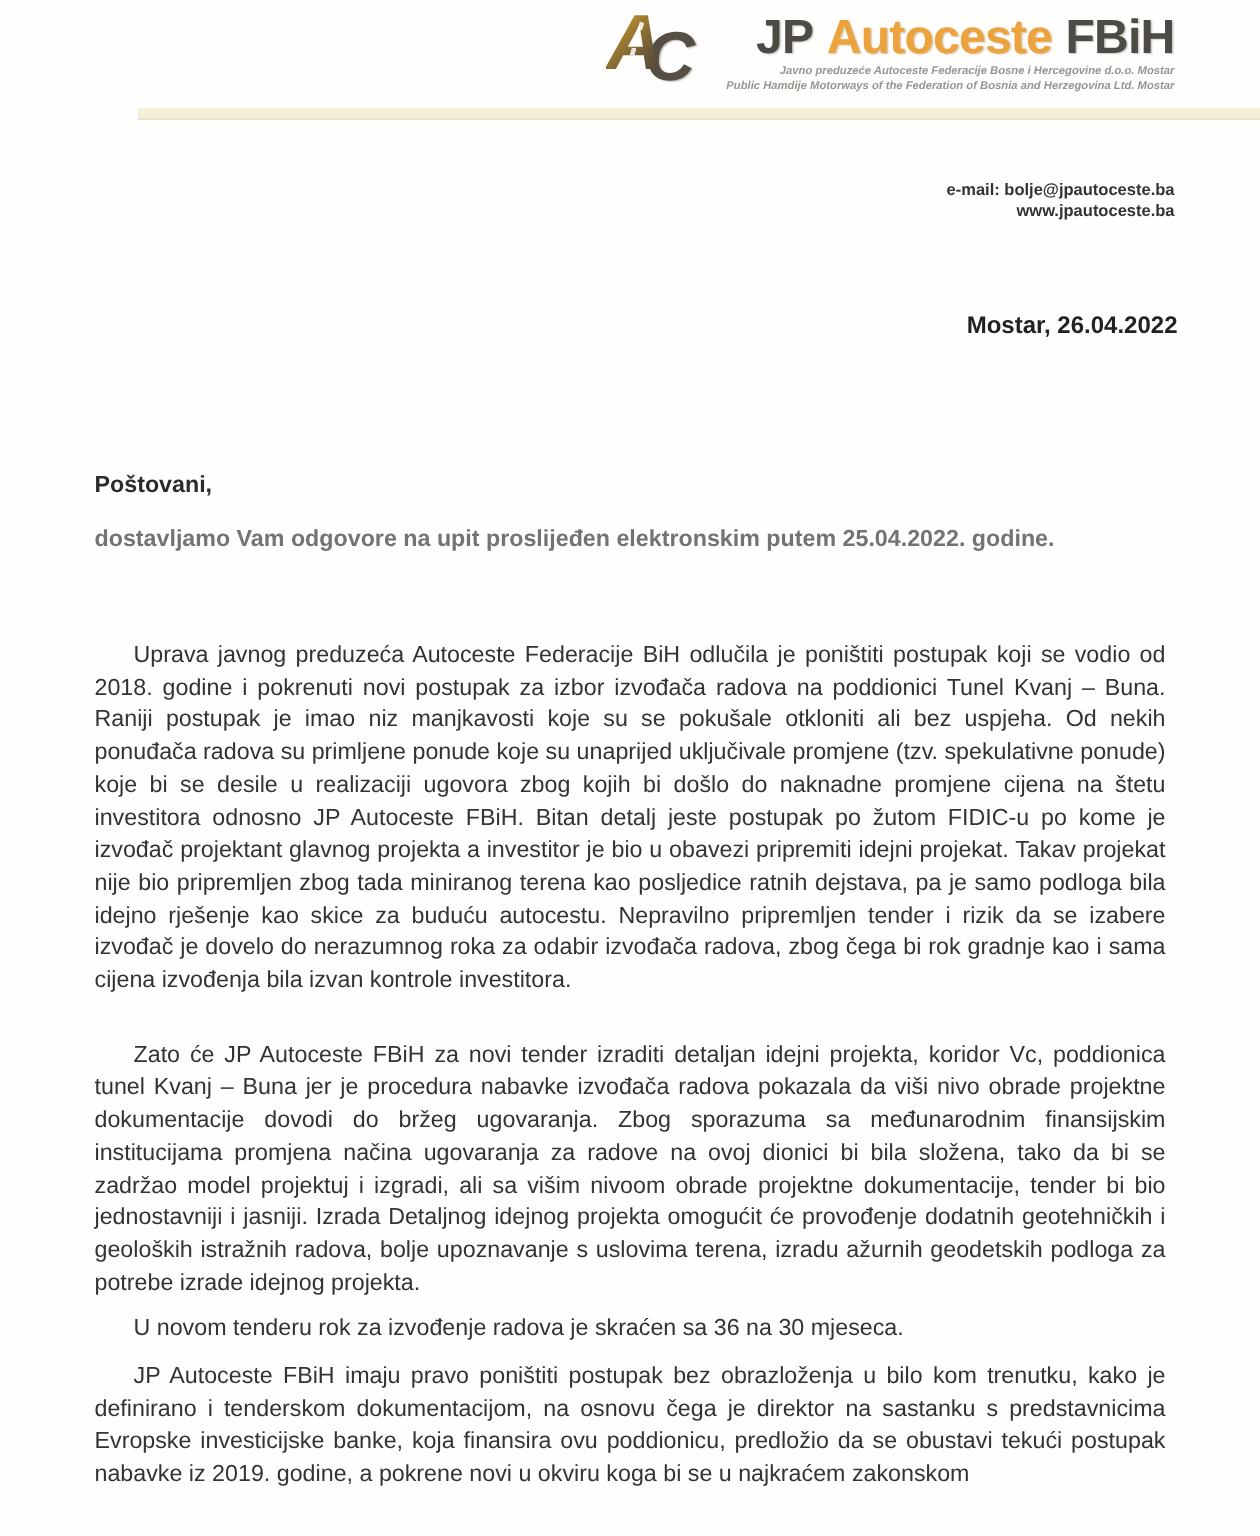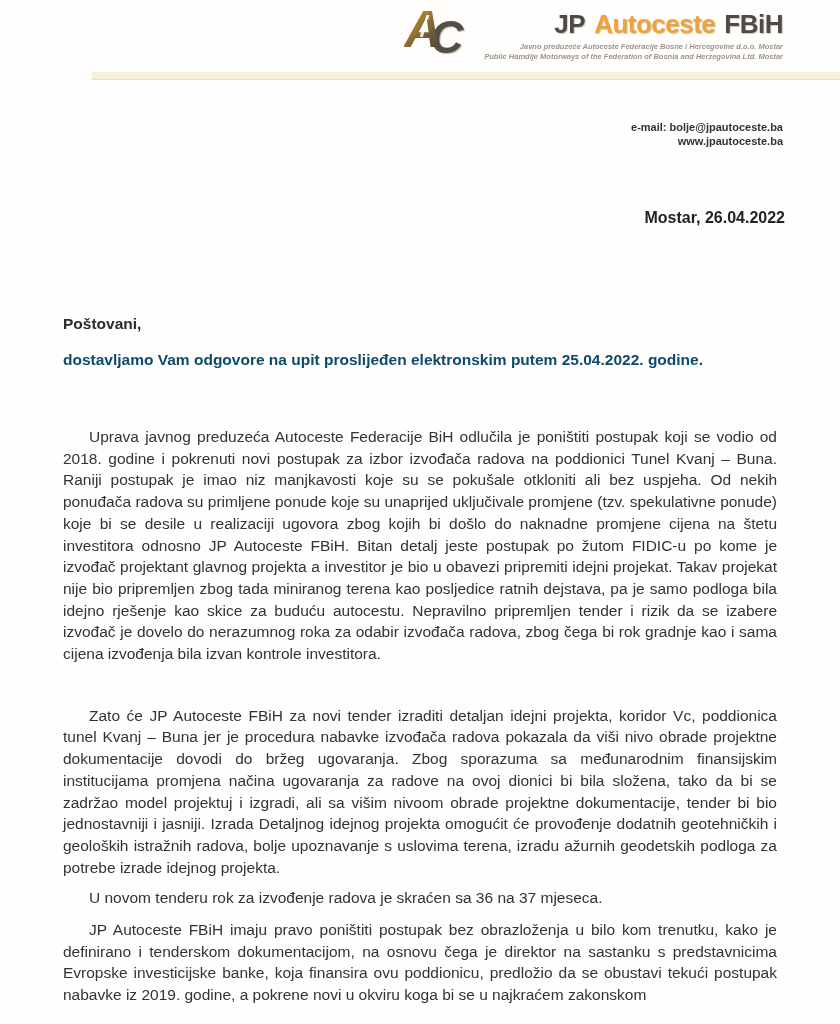--- a/index.html
+++ b/index.html
@@ -51,21 +51,21 @@
   .mark-road {
     position: absolute; left: 17px; top: 8px;
     width: 3px; height: 38px;
     transform: rotate(17deg);
     background: repeating-linear-gradient(to bottom, #ffffff 0 5px, rgba(255,255,255,0) 5px 9px);
     opacity: .85;
     z-index: 3;
   }
   .logo-text { text-align: right; }
   .logo-title {
-    font-weight: 700; font-size: 26px; line-height: 36px;
+    font-weight: 700; font-size: 32px; line-height: 36px;
     letter-spacing: -0.5px;
     color: #4e4b47;
     text-shadow: 1px 1px 1px rgba(0,0,0,.22);
     white-space: nowrap;
   }
   .logo-title .t-jp, .logo-title .t-autoceste { margin-right: 9px; }
   .logo-title .t-autoceste { color: #eca33d; text-shadow: 1px 1px 1px rgba(140,90,10,.35); }
   .logo-sub {
     font-size: 7.5px; line-height: 9.5px;
     font-weight: 700; font-style: italic;
@@ -92,30 +92,30 @@
   .date-line {
     position: absolute; top: 209px; right: 55px;
     font-size: 16px; font-weight: 700; color: #222; margin-left: 20px;
   }
   .salutation {
     position: absolute; top: 315px; left: 63px;
     font-size: 15.5px; font-weight: 700; color: #2b2b2b;
   }
   .intro-line {
     position: absolute; top: 351px; left: 63px; right: 63px;
-    font-size: 15.5px; font-weight: 700; color: #0c4a6e;
+    font-size: 15.5px; font-weight: 700; color: #737373;
   }
   .letter-body {
     position: absolute; top: 426px; left: 63px; right: 63px;
     font-size: 15.5px; line-height: 21.7px;
     color: #333333;
     text-align: justify;
   }
   .letter-body p { text-indent: 26px; }
-  .letter-body p:nth-of-type(1) { margin-bottom: 40px; }
+  .letter-body p:nth-of-type(1) { margin-bottom: 28px; }
   .letter-body p:nth-of-type(2) { margin-bottom: 9px; }
   .letter-body p:nth-of-type(3) { margin-bottom: 10px; }
 </style>
 </head>
 <body>
 
 <div class="page">
 
   <div class="cream-band"></div>
 
@@ -142,17 +142,17 @@
 
   <div class="date-line">Mostar, 26.04.2022</div>
 
   <div class="salutation">Poštovani,</div>
 
   <div class="intro-line">dostavljamo Vam odgovore na upit proslijeđen elektronskim putem 25.04.2022. godine.</div>
 
   <div class="letter-body">
     <p>Uprava javnog preduzeća Autoceste Federacije BiH odlučila je poništiti postupak koji se vodio od 2018. godine i pokrenuti novi postupak za izbor izvođača radova na poddionici Tunel Kvanj – Buna. Raniji postupak je imao niz manjkavosti koje su se pokušale otkloniti ali bez uspjeha. Od nekih ponuđača radova su primljene ponude koje su unaprijed uključivale promjene (tzv. spekulativne ponude) koje bi se desile u realizaciji ugovora zbog kojih bi došlo do naknadne promjene cijena na štetu investitora odnosno JP Autoceste FBiH. Bitan detalj jeste postupak po žutom FIDIC-u po kome je izvođač projektant glavnog projekta a investitor je bio u obavezi pripremiti idejni projekat. Takav projekat nije bio pripremljen zbog tada miniranog terena kao posljedice ratnih dejstava, pa je samo podloga bila idejno rješenje kao skice za buduću autocestu. Nepravilno pripremljen tender i rizik da se izabere izvođač je dovelo do nerazumnog roka za odabir izvođača radova, zbog čega bi rok gradnje kao i sama cijena izvođenja bila izvan kontrole investitora.</p>
     <p>Zato će JP Autoceste FBiH za novi tender izraditi detaljan idejni projekta, koridor Vc, poddionica tunel Kvanj – Buna jer je procedura nabavke izvođača radova pokazala da viši nivo obrade projektne dokumentacije dovodi do bržeg ugovaranja. Zbog sporazuma sa međunarodnim finansijskim institucijama promjena načina ugovaranja za radove na ovoj dionici bi bila složena, tako da bi se zadržao model projektuj i izgradi, ali sa višim nivoom obrade projektne dokumentacije, tender bi bio jednostavniji i jasniji. Izrada Detaljnog idejnog projekta omogućit će provođenje dodatnih geotehničkih i geoloških istražnih radova, bolje upoznavanje s uslovima terena, izradu ažurnih geodetskih podloga za potrebe izrade idejnog projekta.</p>
-    <p>U novom tenderu rok za izvođenje radova je skraćen sa 36 na 37 mjeseca.</p>
+    <p>U novom tenderu rok za izvođenje radova je skraćen sa 36 na 30 mjeseca.</p>
     <p>JP Autoceste FBiH imaju pravo poništiti postupak bez obrazloženja u bilo kom trenutku, kako je definirano i tenderskom dokumentacijom, na osnovu čega je direktor na sastanku s predstavnicima Evropske investicijske banke, koja finansira ovu poddionicu, predložio da se obustavi tekući postupak nabavke iz 2019. godine, a pokrene novi u okviru koga bi se u najkraćem zakonskom</p>
   </div>
 
 </div>
 
 </body></html>

